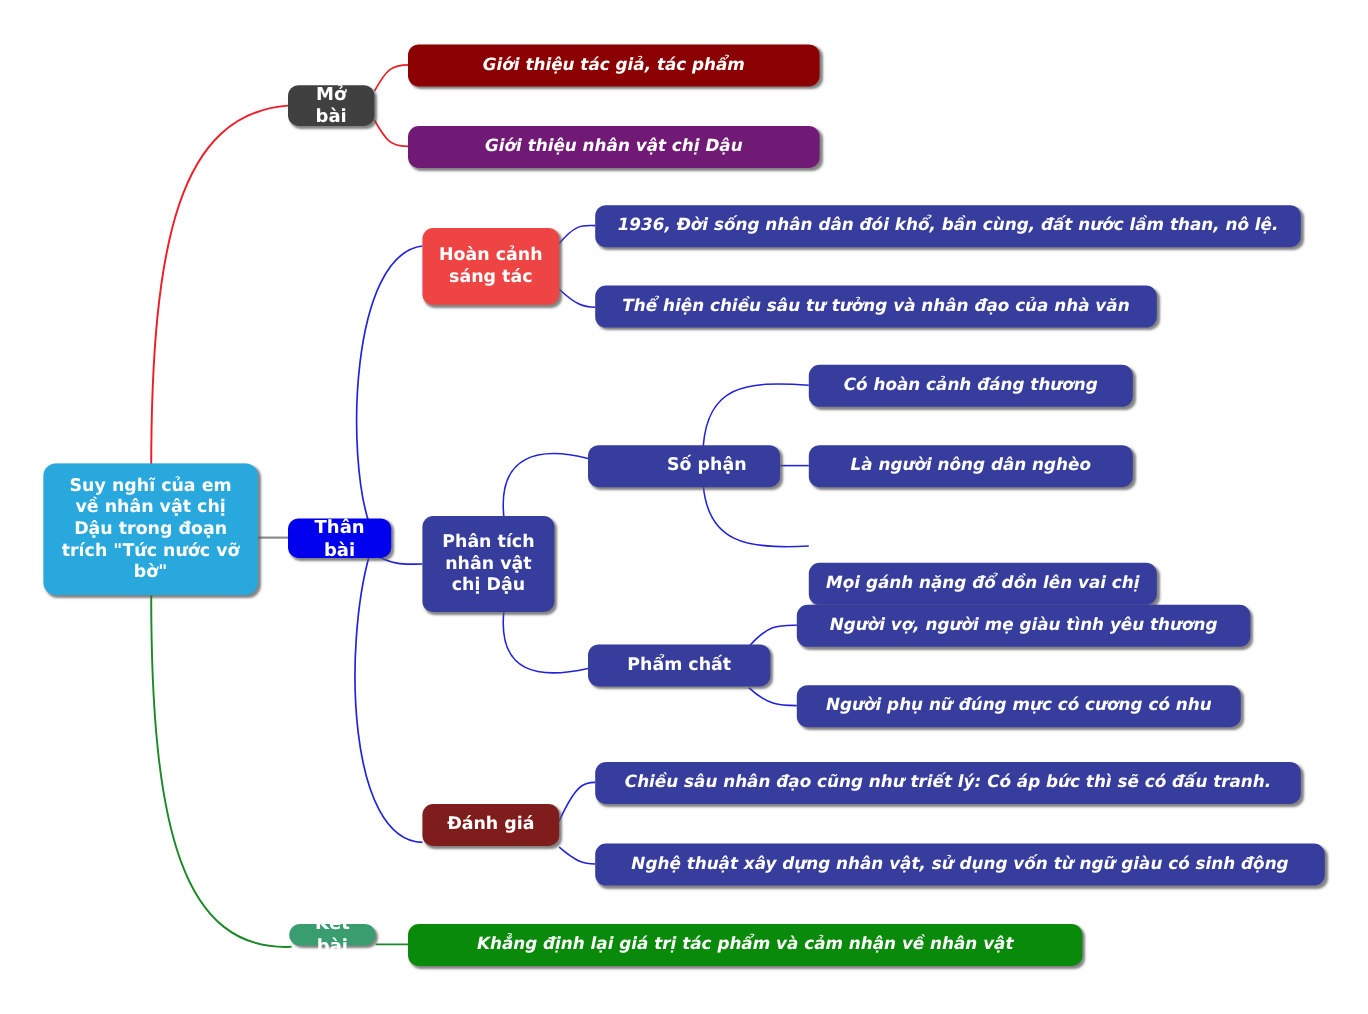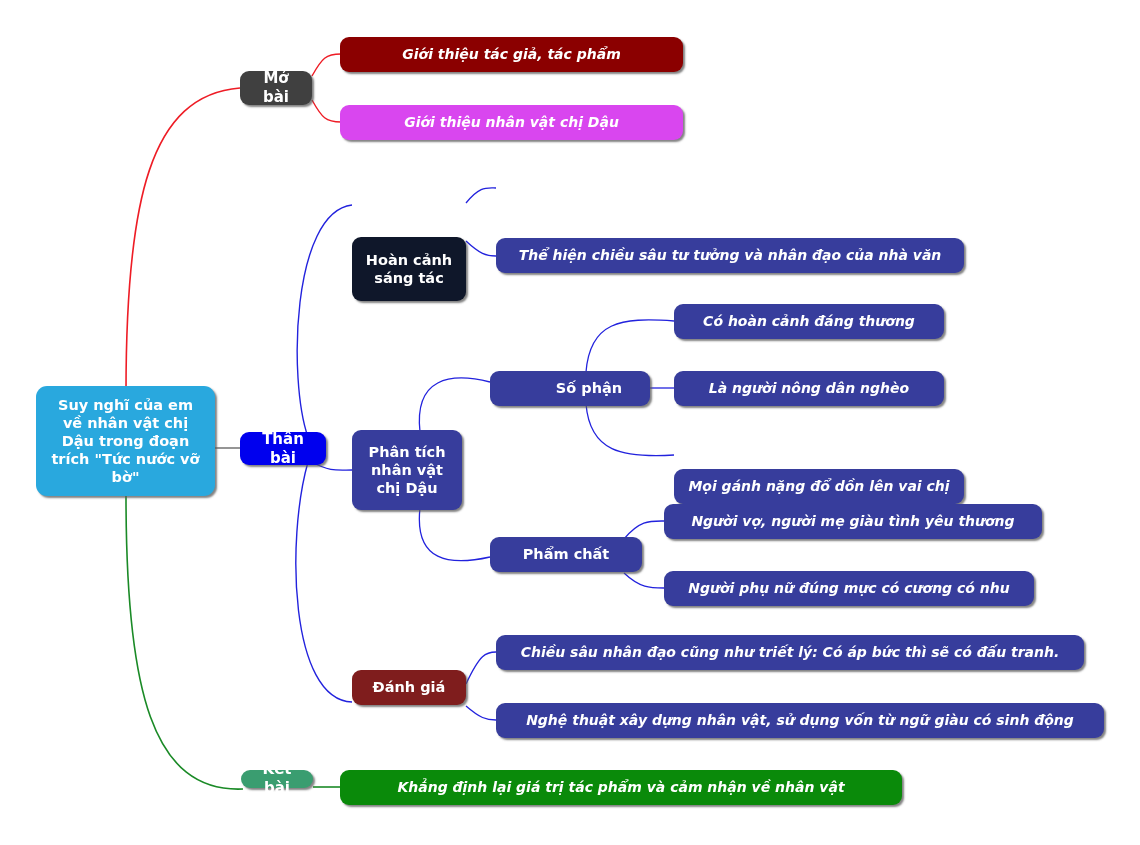--- a/index.html
+++ b/index.html
@@ -89,30 +89,33 @@
   <div class="node center" style="left:36px; top:386px; width:179px; height:110px; background:#29a8de;">
     <span>Suy nghĩ của em về nhân vật chị Dậu trong đoạn trích "Tức nước vỡ bờ"</span>
   </div>
 
   <div class="node lvl1" style="left:240px; top:71px; width:72px; height:34px; background:#404040;">
     <span>Mở bài</span>
   </div>
   <div class="node leaf" style="left:340px; top:37px; width:343px; height:35px; background:#8b0000;">
     <span>Giới thiệu tác giả, tác phẩm</span>
   </div>
-  <div class="node leaf" style="left:340px; top:105px; width:343px; height:35px; background:#d946ef;">
+  <div class="node leaf" style="left:340px; top:105px; width:343px; height:35px; background:#701a75;">
     <span>Giới thiệu nhân vật chị Dậu</span>
   </div>
 
   <div class="node lvl1" style="left:240px; top:432px; width:86px; height:33px; background:#0000ee;">
     <span>Thân bài</span>
   </div>
 
-  <div class="node lvl2" style="left:352px; top:190px; width:114px; height:64px; background:#0f172a;margin-top:47px;">
+  <div class="node lvl2" style="left:352px; top:190px; width:114px; height:64px; background:#ef4444;">
     <span>Hoàn cảnh sáng tác</span>
+  </div>
+  <div class="node leaf" style="left:496px; top:171px; width:588px; height:35px; background:#373d9c;">
+    <span>1936, Đời sống nhân dân đói khổ, bần cùng, đất nước lầm than, nô lệ.</span>
   </div>
   <div class="node leaf" style="left:496px; top:238px; width:468px; height:35px; background:#373d9c;">
     <span>Thể hiện chiều sâu tư tưởng và nhân đạo của nhà văn</span>
   </div>
 
   <div class="node lvl2" style="left:352px; top:430px; width:110px; height:80px; background:#373d9c;">
     <span>Phân tích nhân vật chị Dậu</span>
   </div>
 
   <div class="node lvl2" style="left:490px; top:371px; width:160px; height:35px; background:#373d9c;padding-left:48px;">

